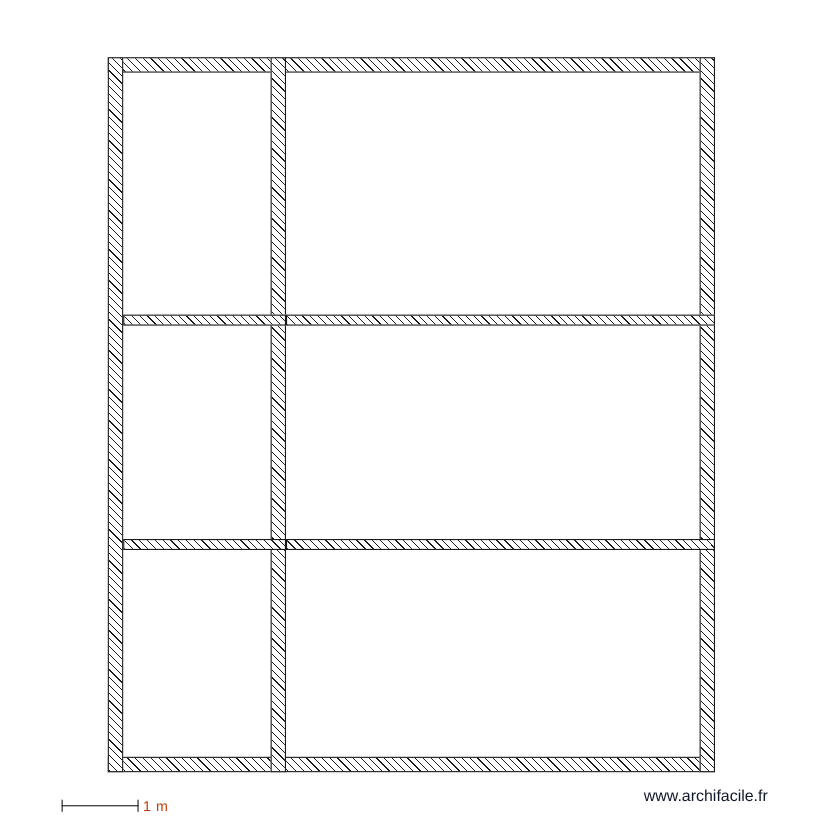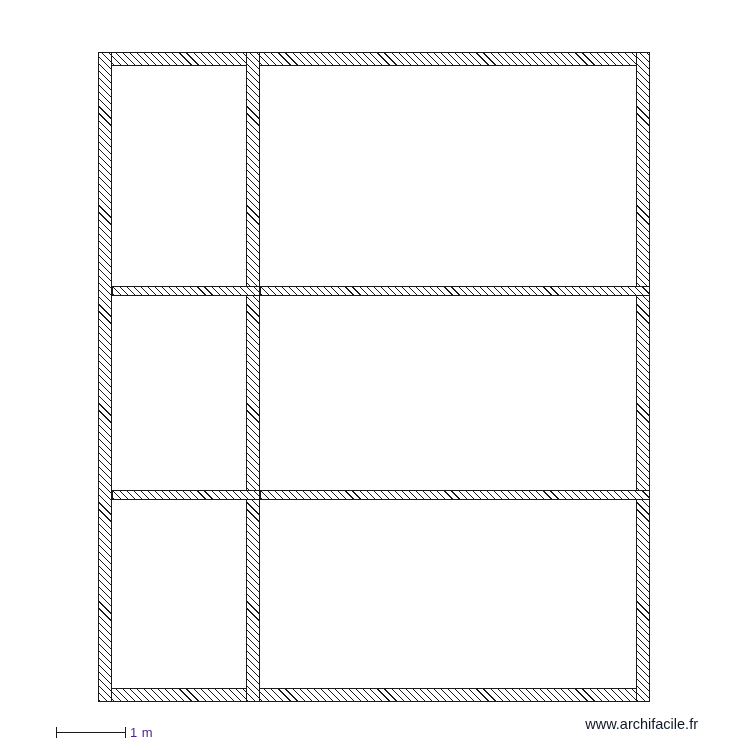--- a/index.html
+++ b/index.html
@@ -77,21 +77,21 @@
     top: 1px;
     width: 1px;
     height: 11px;
     background: #1a1a1a;
   }
   .scale-label {
     position: absolute;
     left: 130px;
     top: 725px;
     font-size: 13px;
-    color: #4c1d95;
+    color: #c2410c;
     letter-spacing: 0.5px;
     white-space: nowrap;
   }
 
   
   .site-credit {
     position: absolute;
     right: 52px;
     top: 716px;
     font-size: 14.5px;

